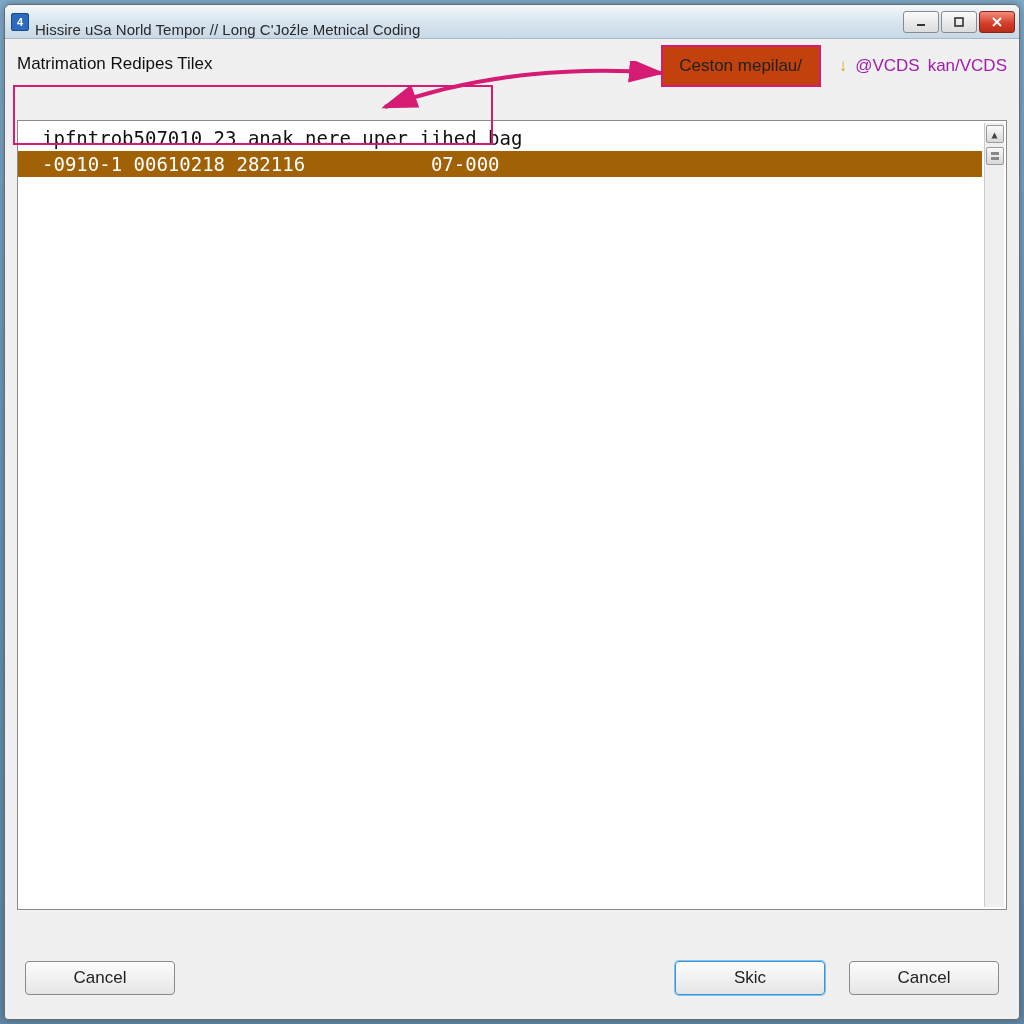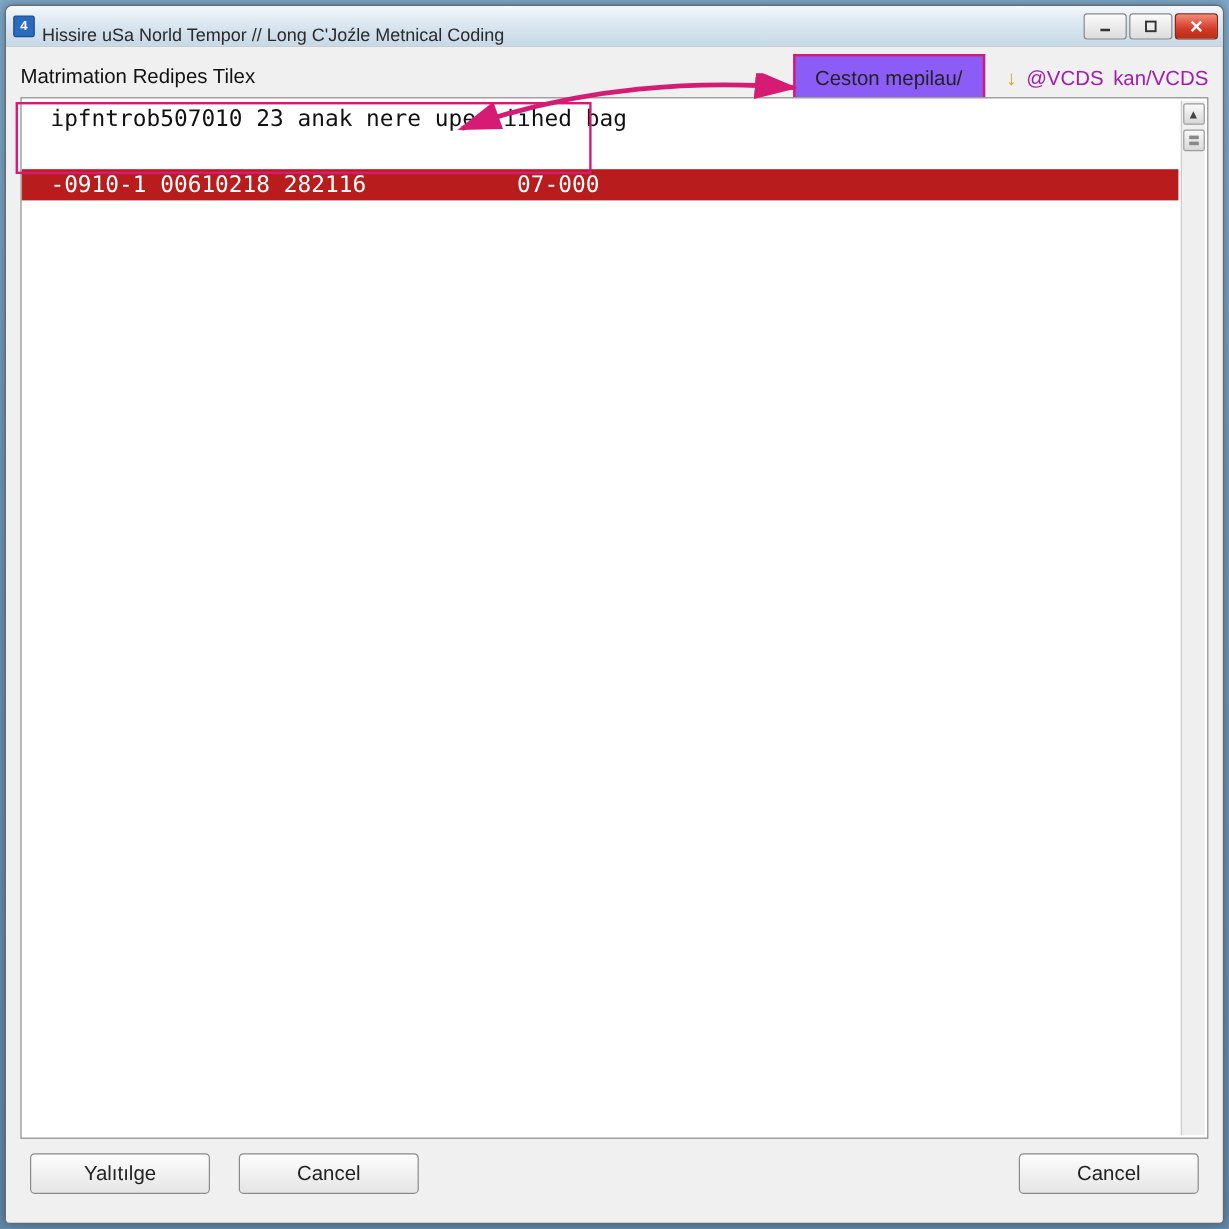--- a/index.html
+++ b/index.html
@@ -63,20 +63,21 @@
     color: #fff;
   }
   .win-btn svg { display:block; }
 
   .client {
     flex: 1;
     padding: 10px 12px 12px 12px;
     display: flex;
     flex-direction: column;
     position: relative;
+    gap: 39px;
   }
 
   .header-row {
     display: flex;
     align-items: center;
     height: 30px;
     position: relative;
   }
   .header-label {
     font-size: 17px;
@@ -88,21 +89,21 @@
     display: flex;
     align-items: center;
     gap: 18px;
   }
   .button-box {
     border: 2px solid #d61b74;
     height: 42px;
     min-width: 160px;
     display: flex; align-items: center; justify-content: center;
     font-size: 17px; color: #222;
-    background: #8b5cf6;
+    background: #c2410c;
     cursor: pointer;
   }
   .link-group {
     display: flex; align-items: center; gap: 8px;
     font-size: 17px;
   }
   .link-group .yl { color: #d8a21c; font-weight: bold; }
   .link-group .bl { color: #a21caf; }
 
   .listbox-wrap {
@@ -128,23 +129,22 @@
     height: 26px;
     line-height: 26px;
     padding: 0 10px 0 24px;
     white-space: pre;
     cursor: pointer;
   }
   .row.header-row-item {
     padding-left: 24px;
   }
   .row.selected {
-    background: #b91c1c;
+    background: #a16207;
     color: #fff;
-    margin-top: 29px;
   }
   .scrollbar {
     position: absolute; right: 2px; top: 2px; bottom: 2px;
     width: 20px;
     background: #efefef;
     border-left: 1px solid #ccc;
     display: flex; flex-direction: column; align-items: center;
   }
   .sb-btn {
     width: 18px; height: 18px;
@@ -251,23 +251,23 @@
                 <rect x="1" y="1" width="8" height="3" fill="#888"></rect>
                 <rect x="1" y="6" width="8" height="3" fill="#888"></rect>
               </svg>
           </div>
           <div class="sb-track"></div>
         </div>
       </div>
     </div>
 
     <div class="footer">
-      <div class="btn">Yalıtılge</div>
       <div class="btn">Cancel</div>
       <div class="spacer"></div>
+      <div class="btn primary">Skic</div>
       <div class="btn">Cancel</div>
     </div>
 
   </div>
 
   <div class="highlight-box hl1"></div>
   <svg class="arrow-svg">
     <defs>
       <marker id="ahR" markerWidth="10" markerHeight="10" refX="8" refY="3" orient="auto">
         <path d="M0,0 L9,3 L0,6 Z" fill="#d61b74"></path>

